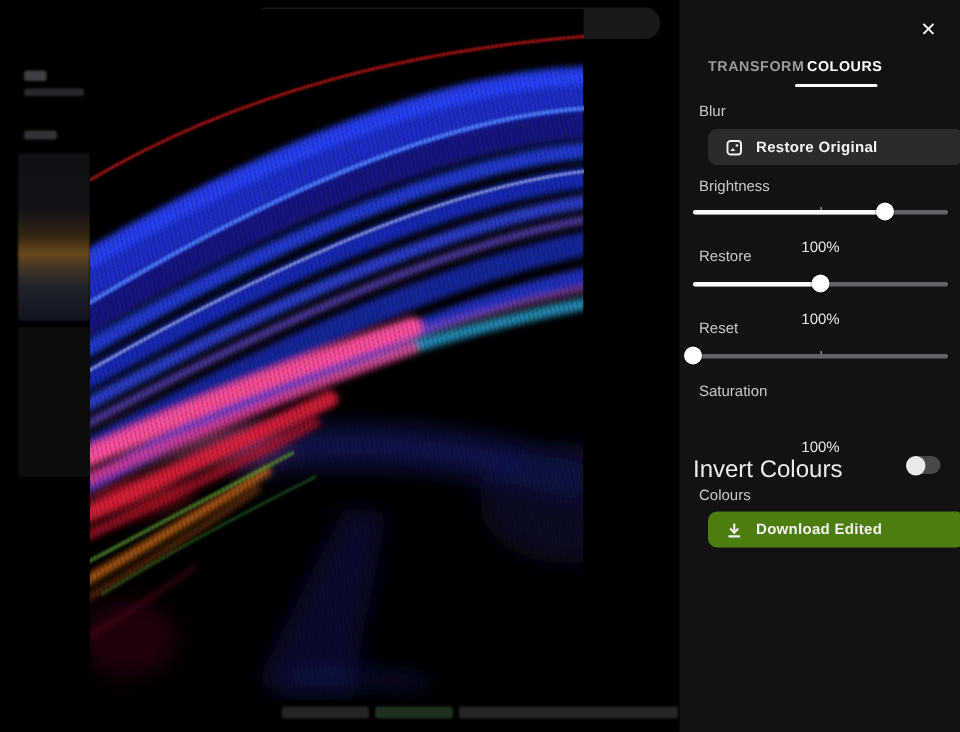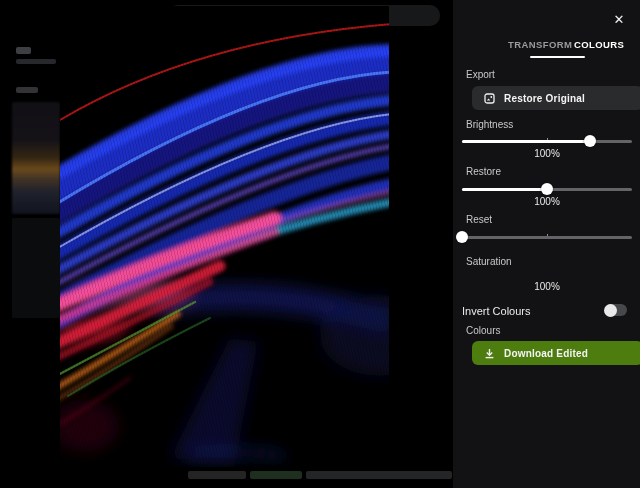--- a/index.html
+++ b/index.html
@@ -29,39 +29,39 @@
   
   .photo { position:absolute; left:60px; top:6px; width:329px; height:461px; background:#000; overflow:hidden; }
   .photo svg { display:block; width:100%; height:100%; }
   .texture { position:absolute; inset:0; pointer-events:none; opacity:.45;
     background:repeating-linear-gradient(78deg, rgba(0,0,0,.3) 0 1px, rgba(0,0,0,0) 1px 3px); }
 
   
   .panel { position:absolute; left:453px; top:0; width:187px; height:488px; background:#121214; }
   .close-btn { position:absolute; top:11px; right:12px; width:18px; height:18px;
     color:#f0f0f0; font-size:13px; line-height:18px; text-align:center; cursor:pointer; }
-  .tab { position:absolute; top:39px; font-size:9.5px; font-weight:700; letter-spacing:.4px; cursor:pointer;margin-left:36px; }
+  .tab { position:absolute; top:39px; font-size:9.5px; font-weight:700; letter-spacing:.4px; cursor:pointer; }
   .tab-underline { position:absolute; left:77px; top:56px; width:55px; height:2px; background:#fff; border-radius:1px; }
   .sec-label { position:absolute; left:13px; font-size:10px; color:#c7c8ca; }
   .panel-btn { position:absolute; left:19px; width:171px; height:24px; border-radius:6px;
     display:flex; align-items:center; padding-left:12px; gap:9px; cursor:pointer;
     color:#f4f4f4; font-size:10px; font-weight:700; letter-spacing:.2px; }
   .slider { position:absolute; left:9px; width:170px; height:12px; cursor:pointer; }
   .slider .track { position:absolute; left:0; right:0; top:4.5px; height:3px; border-radius:2px; background:#626467; }
   .slider .fill { position:absolute; left:0; top:4.5px; height:3px; border-radius:2px; background:#ffffff; }
   .slider .tick { position:absolute; left:50%; top:3px; width:1px; height:2px; background:#8d8f92; }
   .slider .thumb { position:absolute; top:0; width:12px; height:12px; border-radius:50%;
     background:#ffffff; transform:translateX(-50%); box-shadow:0 0 2px rgba(0,0,0,.6); }
   .slider .halo { position:absolute; top:-4px; width:20px; height:20px; border-radius:50%;
     background:#3e4043; transform:translateX(-50%); }
   .slider .tooltip { position:absolute; top:-26px; transform:translateX(-50%);
     min-width:26px; height:16px; padding:0 5px; border-radius:4px;
     color:#fff; font-size:10px; line-height:16px; text-align:center; }
-  .val { position:absolute; left:9px; width:170px; text-align:center; font-size:10px; color:#e8e8e8; }
-  .invert-label { position:absolute; left:9px; top:305px; font-size:11px; color:#eaeaea; }
+  .val { position:absolute; left:9px; width:170px; text-align:center; font-size:10px; color:#e8e8e8;margin-top:12px; }
+  .invert-label { position:absolute; left:9px; top:305px; font-size:16px; color:#eaeaea; }
   .toggle { position:absolute; left:152px; top:304px; width:22px; height:12px;
     background:#47484b; border-radius:7px; cursor:pointer; }
   .toggle .knob { position:absolute; left:-1px; top:-0.5px; width:13px; height:13px;
     border-radius:50%; background:#e9e9e9; }
   .icon-svg { flex:0 0 auto; display:block; }
 </style>
 </head>
 <body>
 
 <div id="app">
@@ -156,21 +156,21 @@
   </div>
 
   <div class="panel" style="background-color: rgb(18, 18, 20);">
 
     <div class="close-btn">✕</div>
 
     <div class="tab" style="left: 19px; color: rgb(154, 155, 157);">TRANSFORM</div>
     <div class="tab" style="left: 85px; color: rgb(255, 255, 255);">COLOURS</div>
     <div class="tab-underline"></div>
 
-    <div class="sec-label" style="top:69px">Export</div>
+    <div class="sec-label" style="top:69px">Blur</div>
 
     <div class="panel-btn" style="top: 86px; background-color: rgb(42, 43, 45);">
       <svg class="icon-svg" width="11" height="11" viewBox="0 0 11 11">
         <rect x="1" y="1" width="9" height="9" rx="2" fill="none" stroke="#f0f0f0" stroke-width="1.3"></rect>
         <path d="M2.8,7.6 L4.6,5.6 L6.2,7.6 Z" fill="#f0f0f0"></path>
         <circle cx="7.3" cy="4" r="0.9" fill="#f0f0f0"></circle>
       </svg>
       <span>Restore Original</span>
     </div>
 

